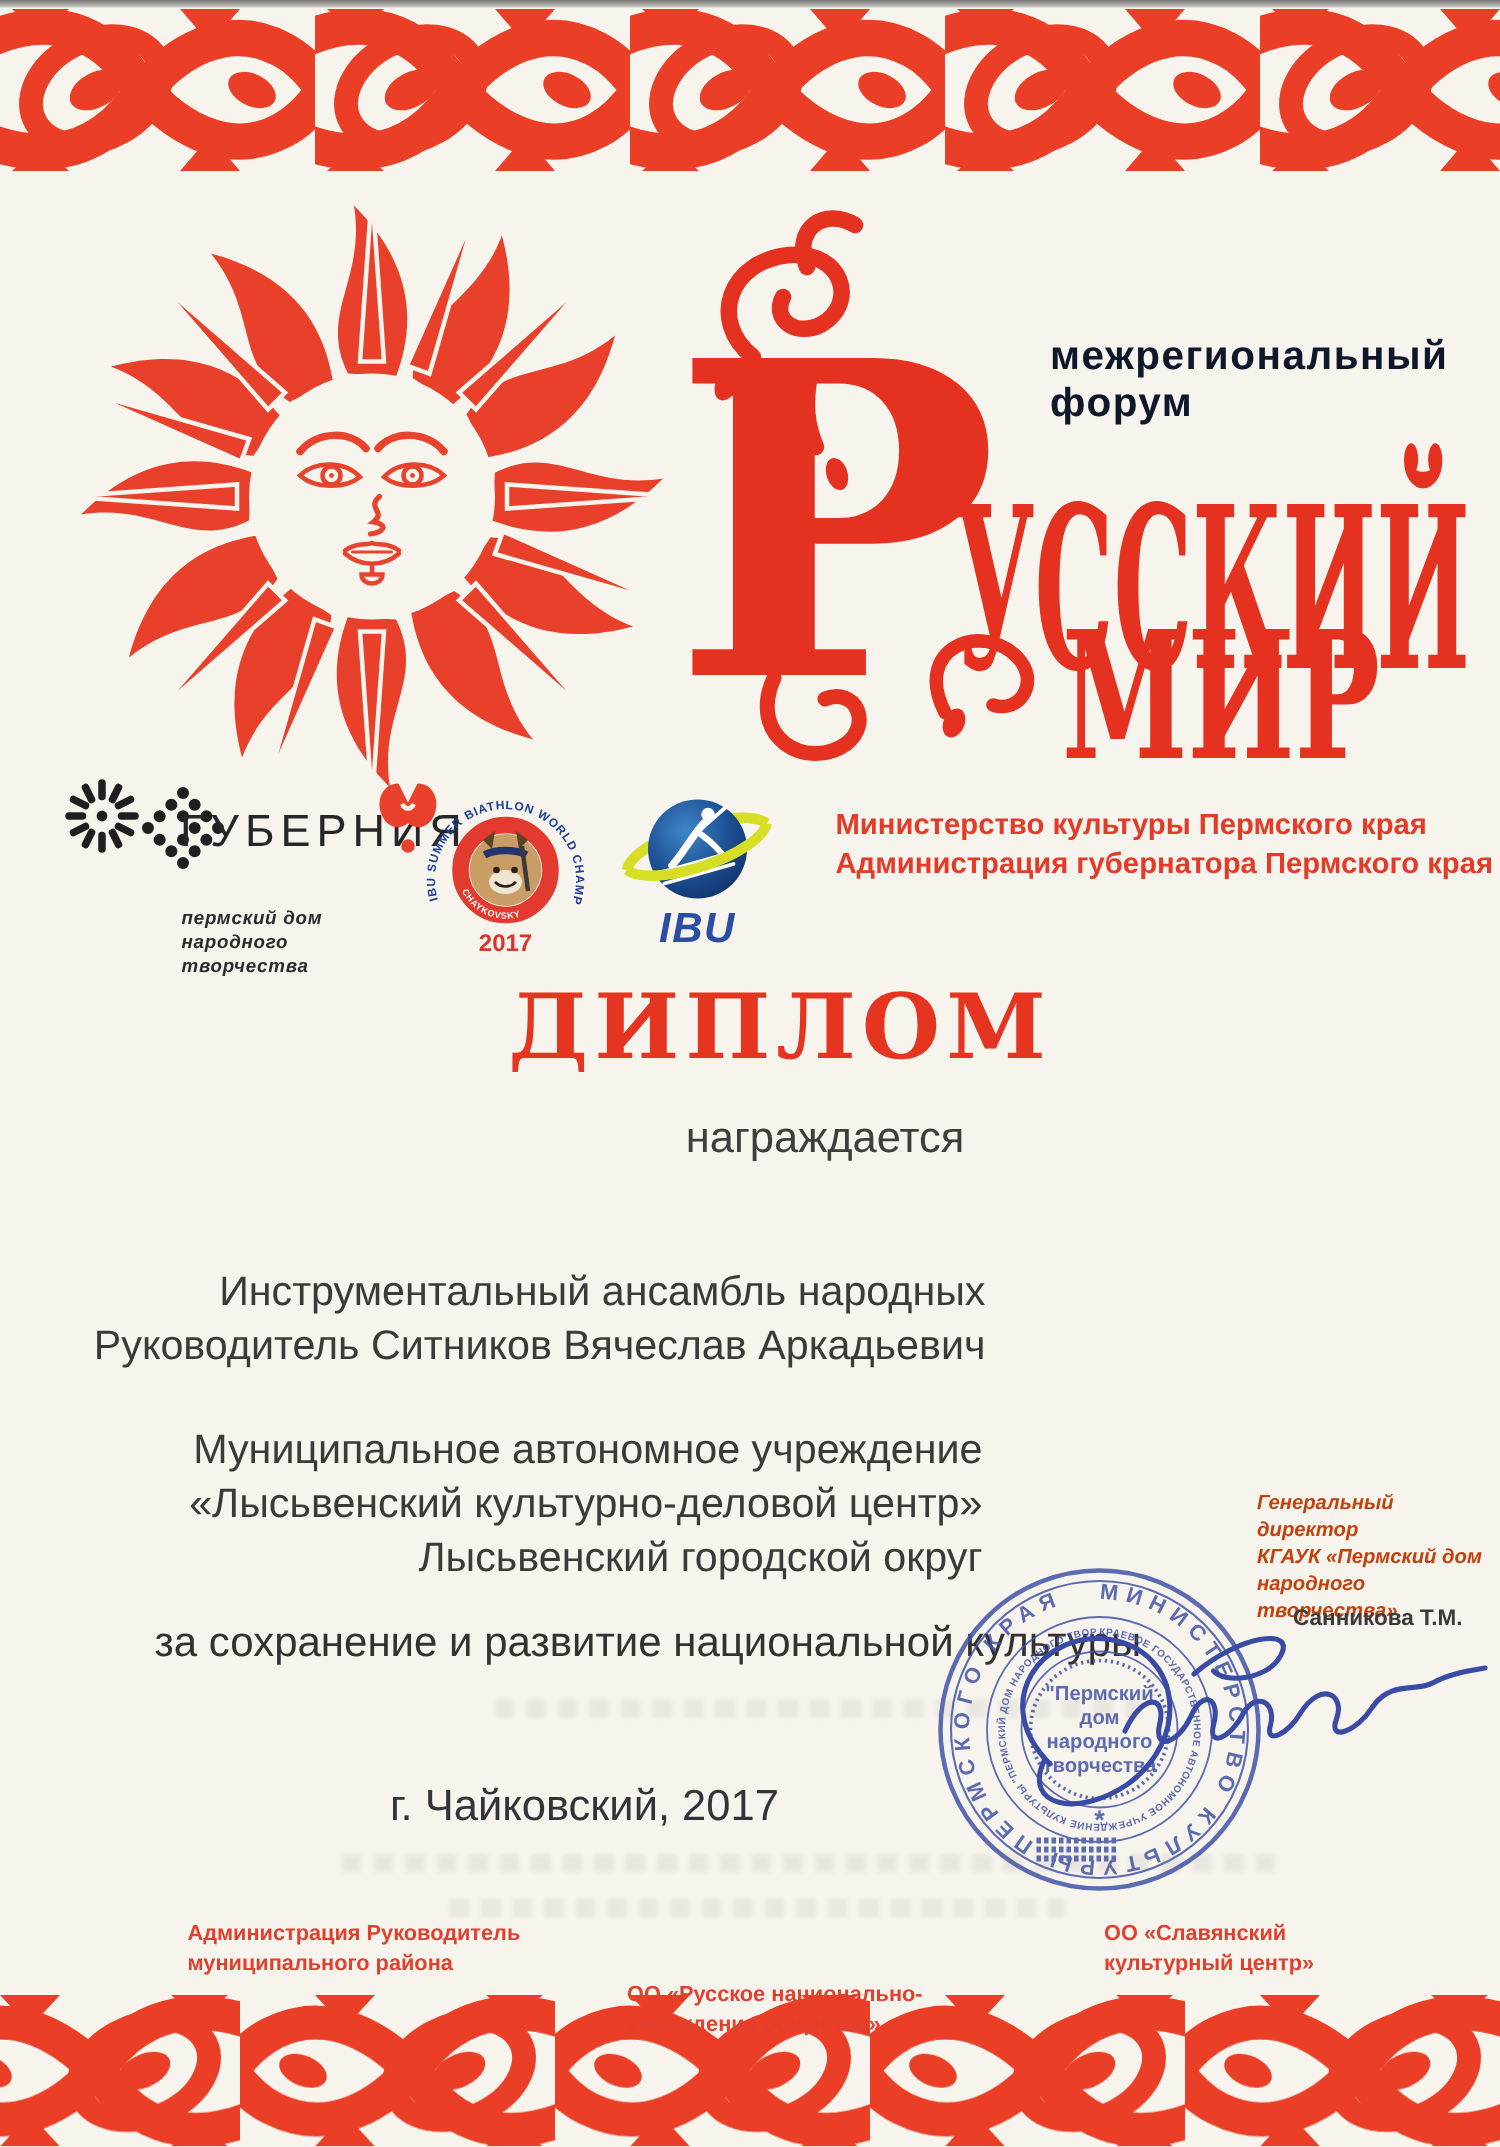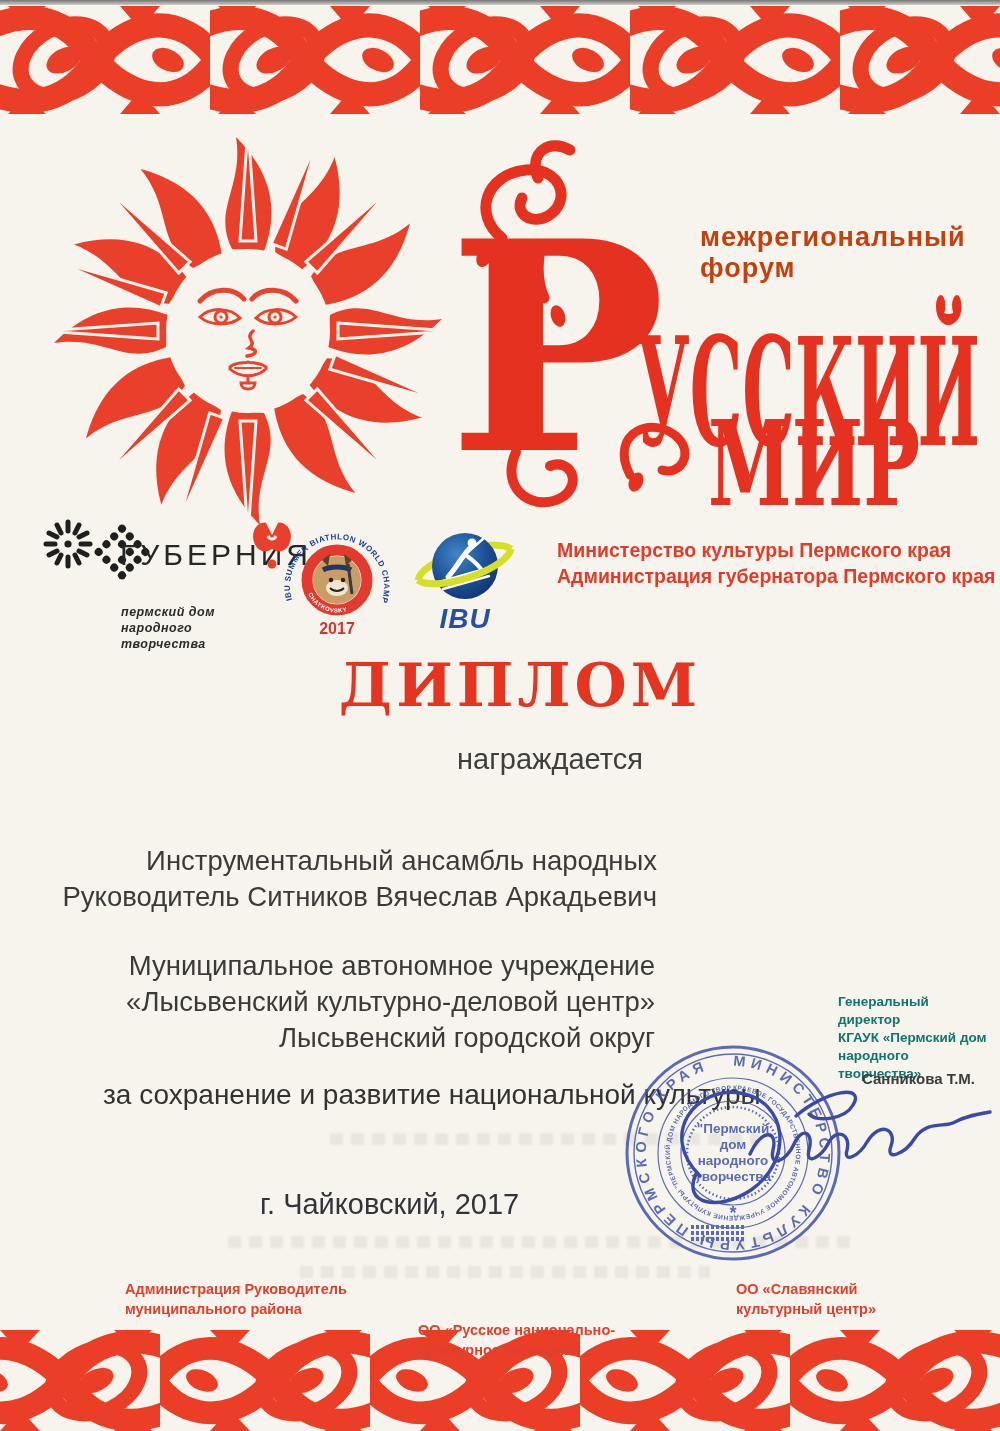--- a/index.html
+++ b/index.html
@@ -8,33 +8,33 @@
     background:#f7f4ed;
     font-family:"Liberation Sans",sans-serif;
   }
   .abs{position:absolute;}
   
   .scan-edge{left:0;top:0;width:1000px;height:5px;background:linear-gradient(#777,#cfcdc6);}
   
   .border-top{left:0;top:6px;}
   .border-bottom{left:0;top:1330px;}
   
-  .forum-label{left:700px;top:222px;color:#c2410c;font-size:27px;font-weight:bold;line-height:31px;letter-spacing:1px;}
+  .forum-label{left:700px;top:222px;color:#0f172a;font-size:27px;font-weight:bold;line-height:31px;letter-spacing:1px;}
   
   .gubernia-title{left:120px;top:538px;color:#262626;font-size:30px;letter-spacing:4px;font-weight:normal;}
   .gubernia-sub{left:121px;top:604px;color:#2b2b2b;font-size:12.5px;font-weight:bold;line-height:16px;letter-spacing:.5px;white-space:pre-line;font-style:italic;}
   .ministry{left:557px;top:537px;color:#e43a28;font-size:19.5px;font-weight:bold;line-height:26px;}
   
   .diplom-title{left:140px;top:650px;width:760px;text-align:center;color:#e5341f;font-size:60px;font-weight:bold;font-family:"DejaVu Serif",serif;letter-spacing:4px;}
   .awarded{left:100px;top:743px;width:900px;text-align:center;color:#403e3d;font-size:29px;}
   .awardee{right:343px;top:808px;text-align:right;color:#3c3a39;font-size:27.5px;line-height:36px;margin-top:35px;}
   .orgblock{right:345px;top:948px;text-align:right;color:#3c3a39;font-size:27.5px;line-height:36px;}
   .reason{left:103px;top:1079px;color:#343230;font-size:28px;}
   .place{left:260px;top:1188px;color:#33343a;font-size:29px;}
-  .signatory{left:838px;top:993px;width:150px;color:#0f766e;font-size:13.5px;font-weight:bold;line-height:18px;}
+  .signatory{left:838px;top:993px;width:150px;color:#c2410c;font-size:13.5px;font-weight:bold;line-height:18px;font-style:italic;}
   .signame{left:862px;top:1070px;color:#3b3b3b;font-size:15px;font-weight:bold;}
   .footer-org{top:1279px;color:#e0402e;font-size:14.5px;font-weight:bold;line-height:20px;}
   .fo1{left:125px;width:260px;}
   .fo2{left:418px;width:270px;margin-top:41px;}
   .fo3{left:736px;width:240px;}
   
   .ghost{height:12px;opacity:.09;filter:blur(1.3px);
     background:repeating-linear-gradient(90deg,#666 0 13px,transparent 13px 21px);}
 </style>
 </head>
@@ -324,18 +324,18 @@
 <div class="abs ghost" style="top:1133px;left:330px;width:430px;"></div>
 <div class="abs ghost" style="top:1236px;left:228px;width:630px;"></div>
 <div class="abs ghost" style="top:1266px;left:300px;width:410px;"></div>
 
 <div class="abs footer-org fo1">
   <div>Администрация Руководитель</div>
   <div>муниципального района</div>
 </div>
 <div class="abs footer-org fo2">
   <div>ОО «Русское национально-</div>
-  <div>культурное пермский»</div>
+  <div>учреждение общество»</div>
 </div>
 <div class="abs footer-org fo3">
   <div>ОО «Славянский</div>
   <div>культурный центр»</div>
 </div>
 
 </body></html>

